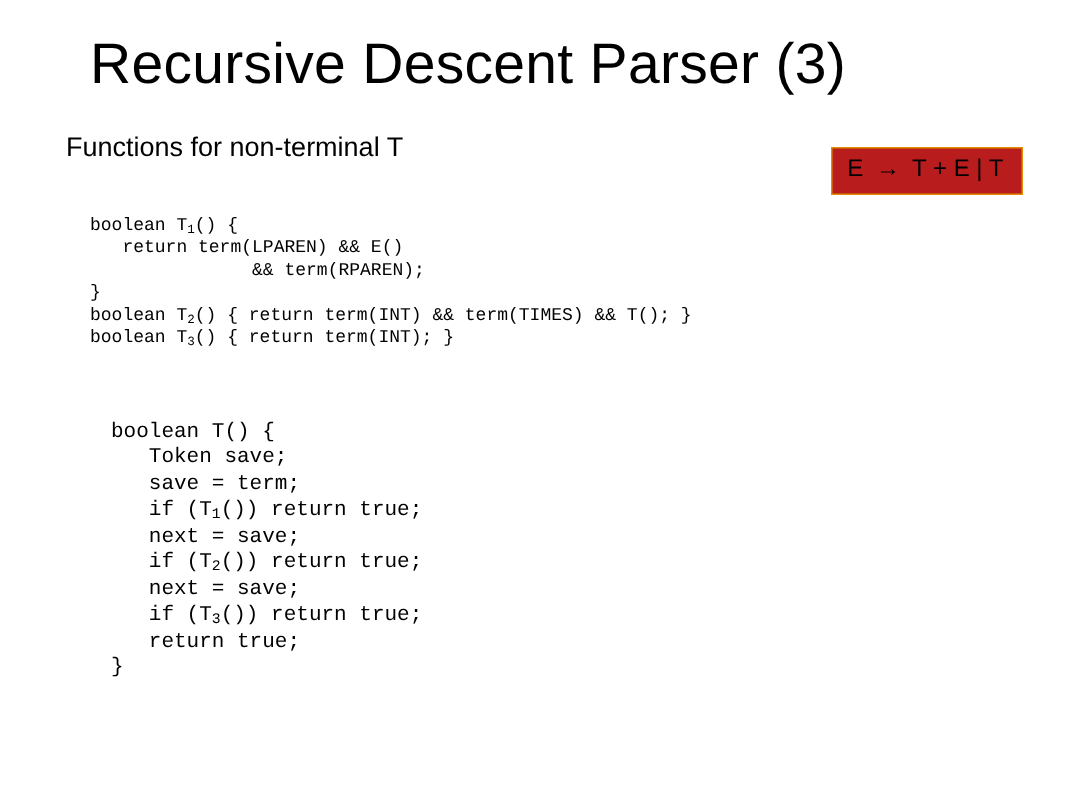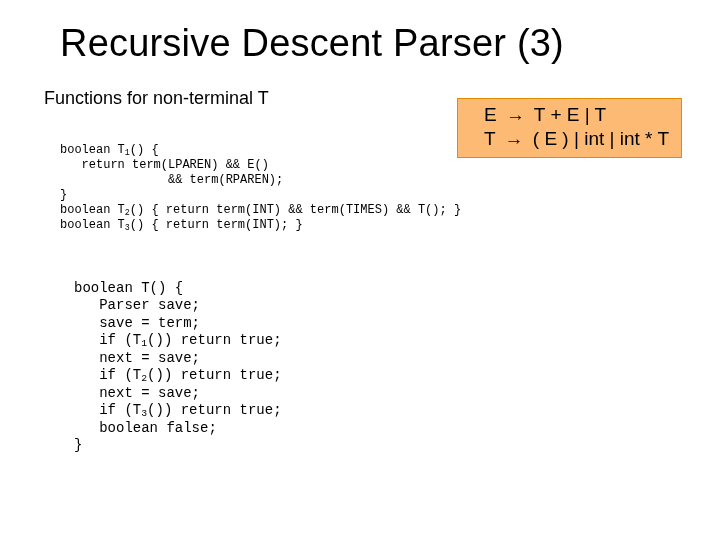--- a/index.html
+++ b/index.html
@@ -30,24 +30,24 @@
     position: absolute;
     left: 44px;
     top: 88px;
     font-size: 18px;
   }
   .grammar {
     position: absolute;
     right: 38px;
     top: 98px;
     border: 1.5px solid #e18d00;   
-    padding: 4px 12px 6px 26px;
-    font-size: 19px;
+    padding: 4px 12px 6px 10px;
+    font-size: 16px;
     line-height: 1.25;
-    background: #fdba74;
+    background: #b91c1c;
   }
   .grammar .arrow { padding: 0 4px; }
   .code1 {
     position: absolute;
     left: 60px;
     top: 128px;
     font-family: "Courier New", Courier, monospace;
     font-size: 12px;
     line-height: 1.25;
     white-space: pre;
@@ -69,40 +69,37 @@
 <div class="slide">
 
   <div class="title">Recursive Descent Parser (3)</div>
 
   <div class="section">Functions for non-terminal T</div>
 
   <div class="grammar">
     <div>
       <span>E </span><span class="arrow">→</span><span> T + E | T</span>
     </div>
-    <div>
-      <span>T </span><span class="arrow">→</span><span> ( E ) | int  | int * T</span>
-    </div>
   </div>
 
   <div class="code1">
 <span>boolean T</span><sub>1</sub><span>() {</span>
 <span>   return term(LPAREN) &amp;&amp; E()</span>
 <span>               &amp;&amp; term(RPAREN);</span>
 <span>}</span>
 <span>boolean T</span><sub>2</sub><span>() { return term(INT) &amp;&amp; term(TIMES) &amp;&amp; T(); }</span>
 <span>boolean T</span><sub>3</sub><span>() { return term(INT); }</span>
   </div>
 
   <div class="code2">
 <span>boolean T() {</span>
-<span>   Parser save;</span>
+<span>   Token save;</span>
 <span>   save = term;</span>
 <span>   if (T</span><sub>1</sub><span>()) return true;</span>
 <span>   next = save;</span>
 <span>   if (T</span><sub>2</sub><span>()) return true;</span>
 <span>   next = save;</span>
 <span>   if (T</span><sub>3</sub><span>()) return true;</span>
-<span>   boolean false;</span>
+<span>   return true;</span>
 <span>}</span>
   </div>
 
 </div>
 
 </body></html>

